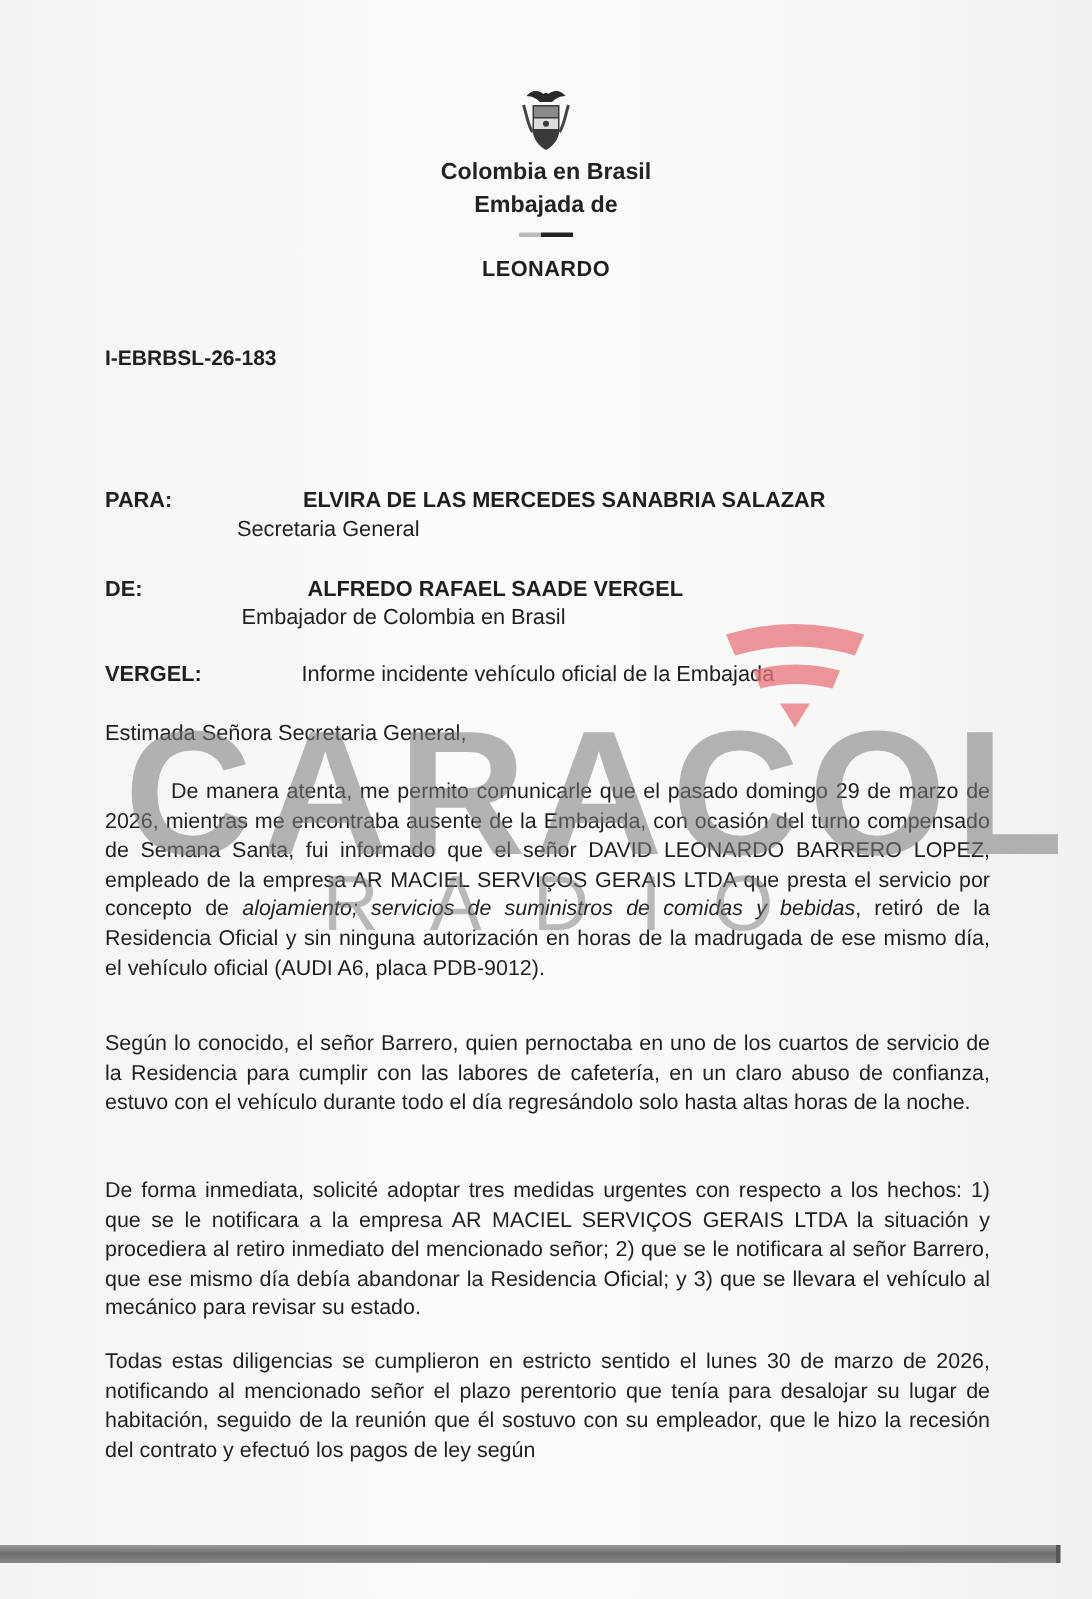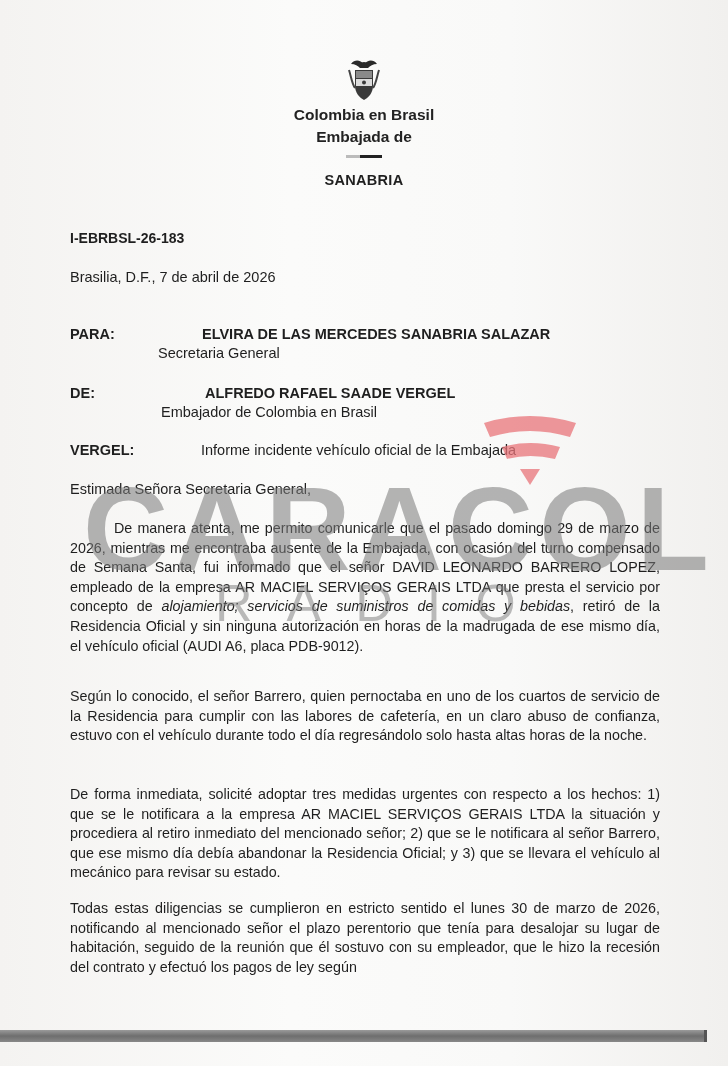--- a/index.html
+++ b/index.html
@@ -51,24 +51,23 @@
       <rect x="11" y="13" width="16" height="7" fill="#8a8a8a"></rect>
       <rect x="11" y="21" width="16" height="7" fill="#dcdcdc"></rect>
       <circle cx="19" cy="24.5" r="2" fill="#3a3a3a"></circle>
       <path d="M4 12 C6 18 7 26 10 30 M34 12 C32 18 31 26 28 30" stroke="#444" stroke-width="2" fill="none"></path>
     </svg>
     <div class="org">Colombia en Brasil</div>
     <div class="org">Embajada de</div>
     <div class="org-rule"></div>
   </div>
 
-  <div class="doc-type">SANABRIA</div>
+  <div class="doc-type">LEONARDO</div>
 
   <div class="ref">I-EBRBSL-26-183</div>
-  <div class="place-date">Brasilia, D.F., 7 de abril de 2026</div>
 
   <div class="field" style="top:325px;">
     <span class="k">PARA:</span>
     <span class="v1">ELVIRA DE LAS MERCEDES SANABRIA SALAZAR</span>
     <span class="v2">Secretaria General</span>
   </div>
 
   <div class="field" style="top:384px;">
     <span class="k">DE:</span>
     <span class="v1" style="left:91px;">ALFREDO RAFAEL SAADE VERGEL</span>

